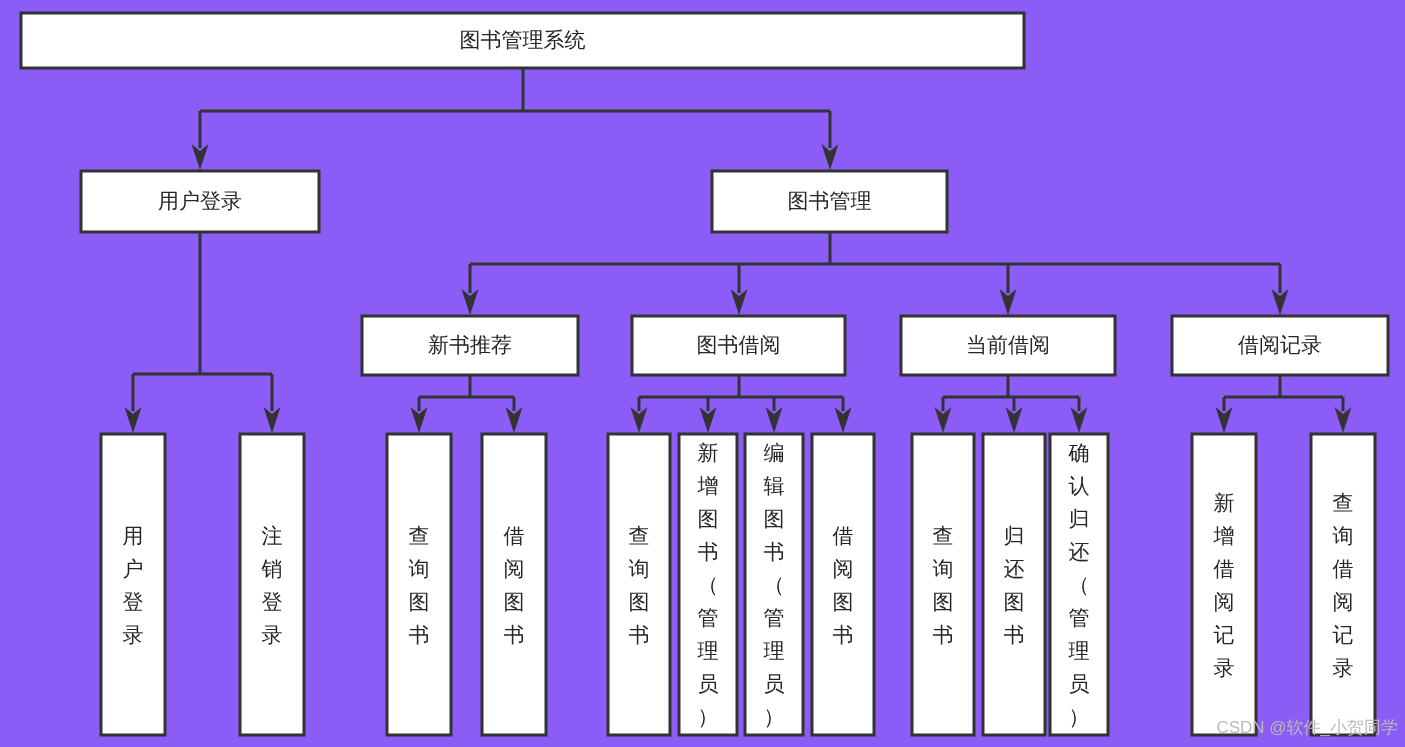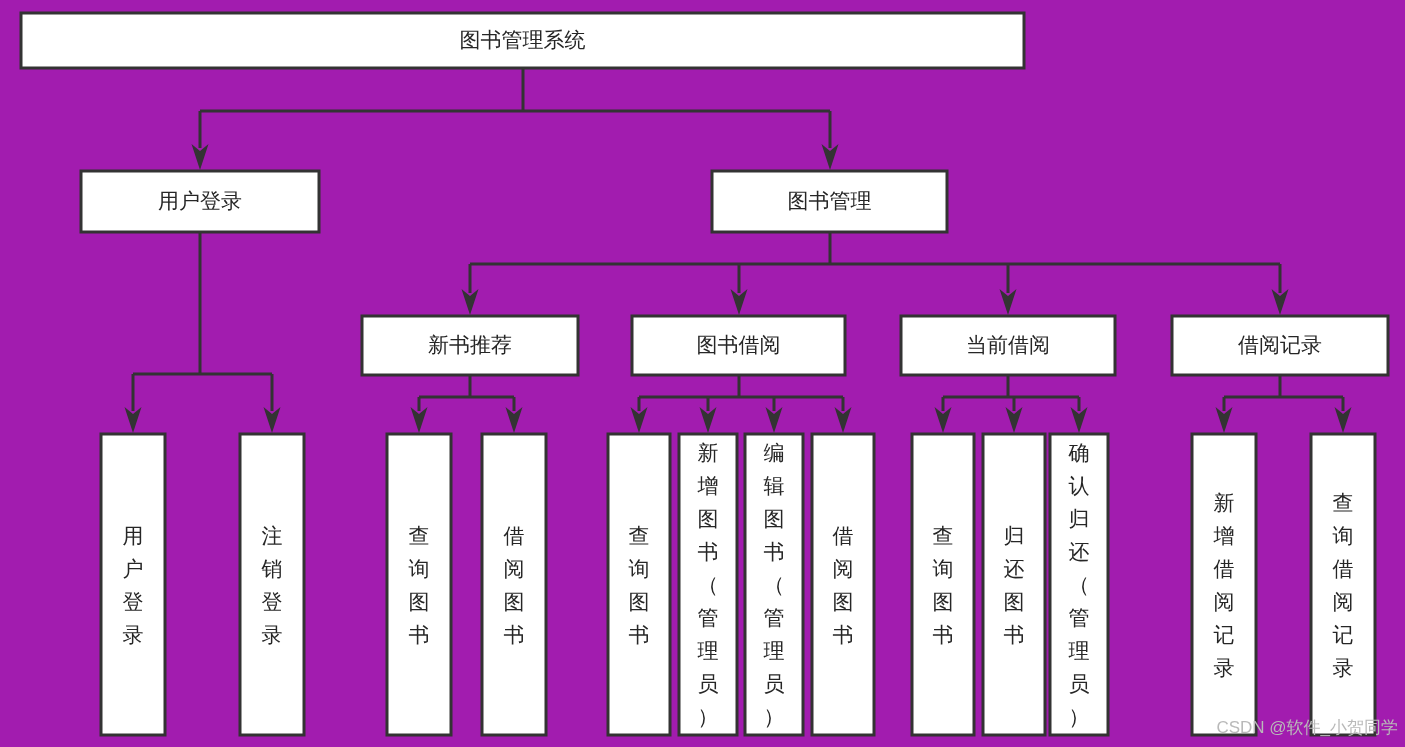--- a/index.html
+++ b/index.html
@@ -7,21 +7,21 @@
     padding: 0;
     background: #ffffff;
   }
   body {
     font-family: "Liberation Sans", "DejaVu Sans", sans-serif;
   }
   #diagram-root {
     position: relative;
     width: 1405px;
     height: 747px;
-    background: #a21caf;
+    background: #8b5cf6;
     overflow: hidden;
   }
   svg.diagram-canvas {
     position: absolute;
     left: 0;
     top: 0;
     width: 1405px;
     height: 747px;
   }
   .node-box {

